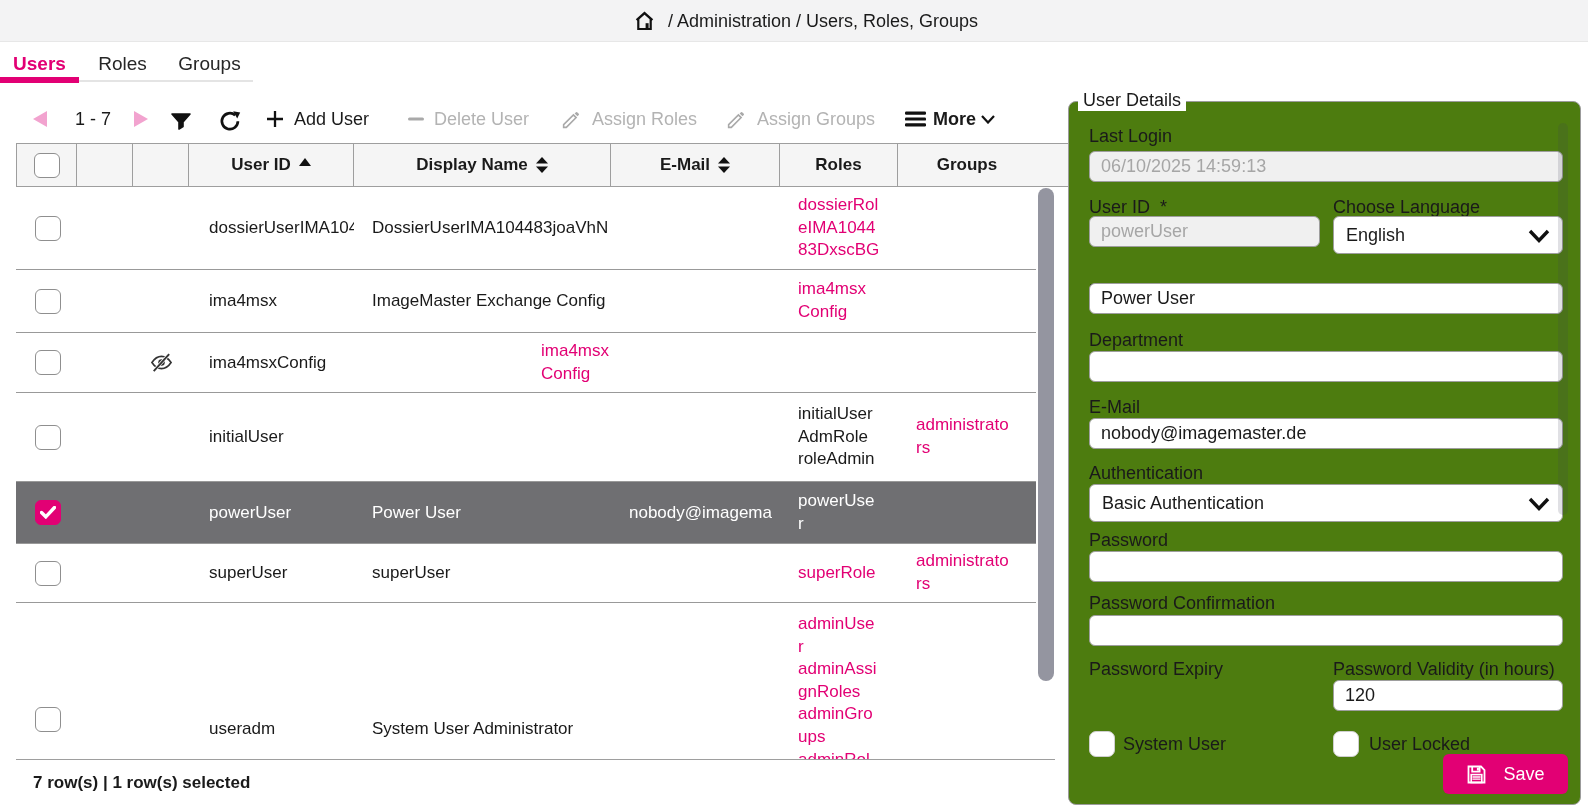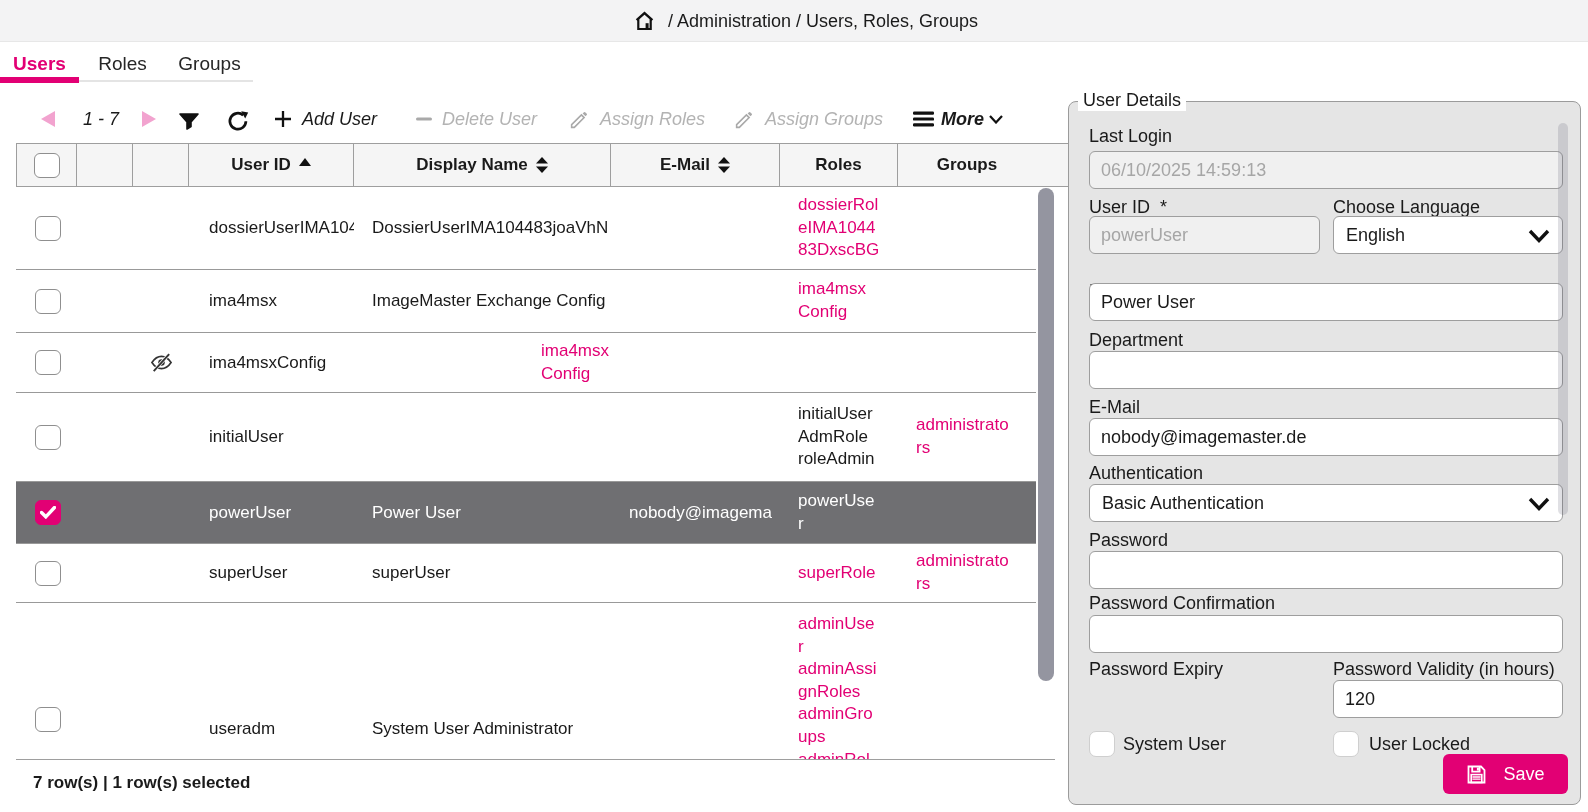--- a/index.html
+++ b/index.html
@@ -19,21 +19,21 @@
   .tab { display:flex; align-items:center; justify-content:center;
     font-size:19px; color:#262626; cursor:pointer; }
   .tab.t0 { width:79px; }
   .tab.t1 { width:87px; }
   .tab.t2 { width:87px; }
   .tab.active { color:#e20074; font-weight:bold; }
   .tabs .baseline { position:absolute; left:0; top:32px; width:253px; height:2px; background:#e4e4e4; }
   .tabs .activebar { position:absolute; left:0; top:28.5px; width:79px; height:6px; background:#e20074; }
 
   
-  .toolbar { position:absolute; left:16px; top:96px; width:1040px; height:46px;font-style:italic; }
+  .toolbar { position:absolute; left:8px; top:96px; width:1040px; height:46px; }
   .tbitem { position:absolute; top:0; height:46px; display:flex; align-items:center; gap:10px;
     font-size:18px; color:#1a1a1a; cursor:pointer; }
   .tbitem.disabled { color:#b3b3b3; cursor:default; }
   .tbitem svg { display:block; }
 
   
   .tablewrap { position:absolute; left:16px; top:143px; width:1039px; }
   .thead { display:flex; width:1100px; height:44px; background:#f5f5f5;
     border:1px solid #9e9e9e; }
   .thead .th { display:flex; align-items:center; justify-content:center; gap:8px;
@@ -71,26 +71,26 @@
 
   
   .tscroll { position:absolute; left:1022px; top:45px; width:16px; height:493px;
     background:#9495a0; border-radius:8px; }
 
   
   .tfoot { position:absolute; left:33px; top:773px; font-size:17px; font-weight:bold; }
 
   
   .panel { position:absolute; left:1068px; top:101px; width:513px; height:704px;
-    border:1px solid #9b9b9b; border-radius:8px; background:#e5e5e5; }
+    border:1px solid #9b9b9b; border-radius:8px; background:#4d7c0f; }
   .panel-legend { position:absolute; left:9px; top:-12px; background:#fff; padding:0 5px;
     font-size:18px; color:#1a1a1a; }
 
   .fld-label { position:absolute; font-size:18px; line-height:20px; color:#1a1a1a; white-space:nowrap; }
-  .fld-input { position:absolute; height:38px; border:1px solid #9e9e9e; border-radius:6px;
+  .fld-input { position:absolute; height:31px; border:1px solid #9e9e9e; border-radius:6px;
     background:#fff; font-size:18px; color:#1a1a1a; padding:0 11px;
     font-family:"Liberation Sans", sans-serif; width:474px; left:20px; }
   .fld-input.half { width:231px; }
   .fld-input.right { left:264px; width:230px; }
   .fld-input[disabled], .fld-input.disabled { background:#f0f0f0; color:#a6a6a6; }
   .fld-select { position:absolute; height:38px; border:1px solid #9e9e9e; border-radius:6px;
     background:#fff; font-size:18px; color:#1a1a1a; display:flex; align-items:center;
     padding:0 12px; cursor:pointer; }
   .fld-select .chev { position:absolute; right:12px; top:12px; }
   .fld-select.right { left:264px; width:230px; }

